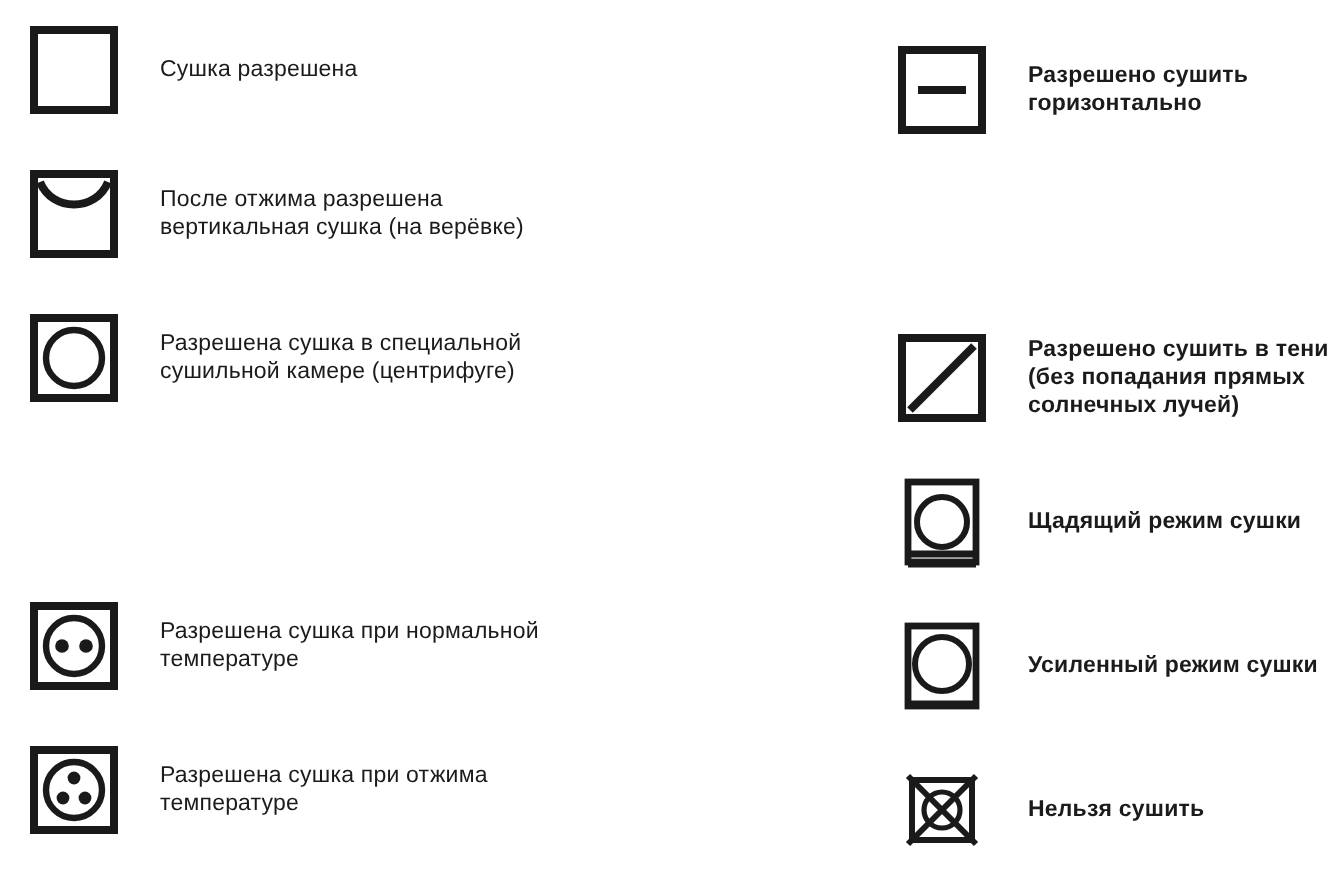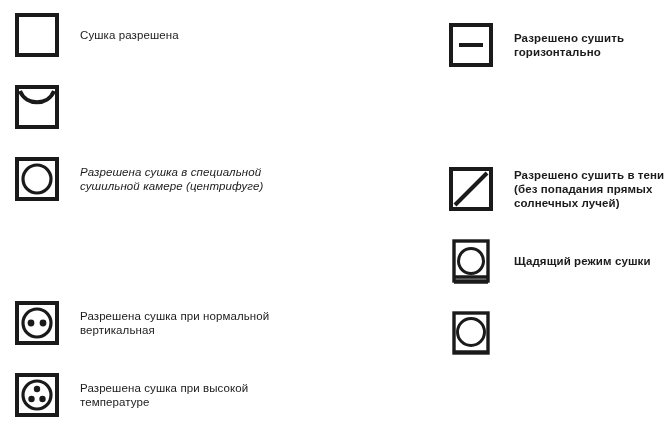--- a/index.html
+++ b/index.html
@@ -73,56 +73,57 @@
       <div class="label">Сушка разрешена</div>
     </div>
 
     <div class="row" style="top:84px;">
       <div class="sym">
         <svg width="46" height="46" viewBox="0 0 46 46">
           <rect x="3" y="3" width="40" height="40" fill="none" stroke="#1a1a1a" stroke-width="4"></rect>
           <path d="M6 7 C 12 22, 34 22, 40 7" fill="none" stroke="#1a1a1a" stroke-width="4"></path>
         </svg>
       </div>
+      <div class="label">После отжима разрешена вертикальная сушка (на верёвке)</div>
     </div>
 
-    <div class="row" style="top:156px;font-style:italic;">
+    <div class="row" style="top:156px;">
       <div class="sym">
         <svg width="46" height="46" viewBox="0 0 46 46">
           <rect x="3" y="3" width="40" height="40" fill="none" stroke="#1a1a1a" stroke-width="4"></rect>
           <circle cx="23" cy="23" r="14" fill="none" stroke="#1a1a1a" stroke-width="3.2"></circle>
         </svg>
       </div>
       <div class="label">Разрешена сушка в специальной сушильной камере (центрифуге)</div>
     </div>
 
 
     <div class="row" style="top:300px;">
       <div class="sym">
         <svg width="46" height="46" viewBox="0 0 46 46">
           <rect x="3" y="3" width="40" height="40" fill="none" stroke="#1a1a1a" stroke-width="4"></rect>
           <circle cx="23" cy="23" r="14" fill="none" stroke="#1a1a1a" stroke-width="3.2"></circle>
           <circle cx="17" cy="23" r="3.4" fill="#1a1a1a"></circle>
           <circle cx="29" cy="23" r="3.4" fill="#1a1a1a"></circle>
         </svg>
       </div>
-      <div class="label">Разрешена сушка при нормальной вертикальная</div>
+      <div class="label">Разрешена сушка при нормальной температуре</div>
     </div>
 
     <div class="row" style="top:372px;">
       <div class="sym">
         <svg width="46" height="46" viewBox="0 0 46 46">
           <rect x="3" y="3" width="40" height="40" fill="none" stroke="#1a1a1a" stroke-width="4"></rect>
           <circle cx="23" cy="23" r="14" fill="none" stroke="#1a1a1a" stroke-width="3.2"></circle>
           <circle cx="23" cy="17" r="3.2" fill="#1a1a1a"></circle>
           <circle cx="17.5" cy="27" r="3.2" fill="#1a1a1a"></circle>
           <circle cx="28.5" cy="27" r="3.2" fill="#1a1a1a"></circle>
         </svg>
       </div>
-      <div class="label">Разрешена сушка при высокой температуре</div>
+      <div class="label">Разрешена сушка при отжима температуре</div>
     </div>
 
   </div>
 
   <div class="col col-right">
 
     <div class="row" style="top:22px;">
       <div class="sym">
         <svg width="46" height="46" viewBox="0 0 46 46">
           <rect x="3" y="3" width="40" height="40" fill="none" stroke="#1a1a1a" stroke-width="4"></rect>
@@ -156,17 +157,29 @@
     </div>
 
     <div class="row" style="top:310px;">
       <div class="sym">
         <svg width="46" height="46" viewBox="0 0 46 46">
           <rect x="6" y="3" width="34" height="40" fill="none" stroke="#1a1a1a" stroke-width="3.4"></rect>
           <circle cx="23" cy="22" r="13.5" fill="none" stroke="#1a1a1a" stroke-width="3"></circle>
           <line x1="6" y1="42" x2="40" y2="42" stroke="#1a1a1a" stroke-width="3.4"></line>
         </svg>
       </div>
+      <div class="label wide">Усиленный режим сушки</div>
     </div>
 
+    <div class="row" style="top:382px;">
+      <div class="sym">
+        <svg width="46" height="46" viewBox="0 0 46 46">
+          <rect x="8" y="8" width="30" height="30" fill="none" stroke="#1a1a1a" stroke-width="3"></rect>
+          <circle cx="23" cy="23" r="9" fill="none" stroke="#1a1a1a" stroke-width="2.6"></circle>
+          <line x1="6" y1="6" x2="40" y2="40" stroke="#1a1a1a" stroke-width="3"></line>
+          <line x1="40" y1="6" x2="6" y2="40" stroke="#1a1a1a" stroke-width="3"></line>
+        </svg>
+      </div>
+      <div class="label wide">Нельзя сушить</div>
+    </div>
 
   </div>
 </div>
 
 </body></html>

